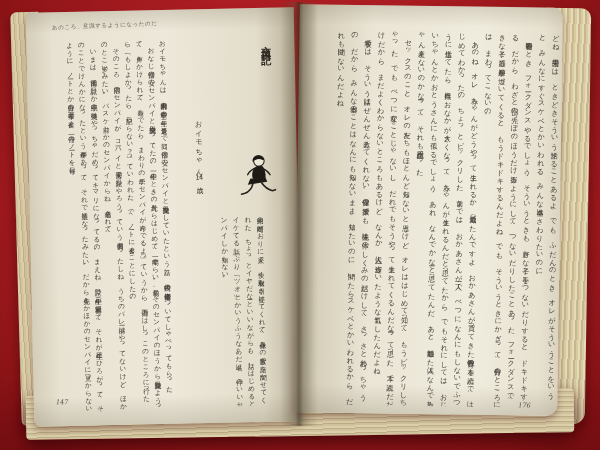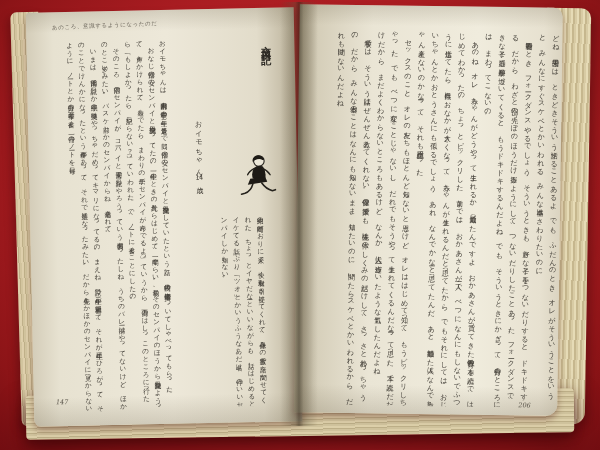--- a/index.html
+++ b/index.html
@@ -110,18 +110,18 @@
 
     <div class="pagenum pagenum-left">147</div>
   </div>
 
   <div class="page page-right">
     <div class="vtext rp-body">どね、男同士では、ときどきそういう話することあるよ。でも、ふだんのとき、オレがそういうことをいうと、みんなにすぐスケベとかいわれる。みんな本当はさわりたいのに。
 　運動会のとき、フォークダンスやるでしょう。そういうときも、好きな子と手をつないだりすると、ドキドキする。だから、わざと指の先っぽのほうだけ握るようにして、つないだりしたことあった。フォークダンスで、好きな子と踊る順番が近づいてくると、もうドキドキするんだよね。でも、そういうときにかぎって、自分のところには、まわってこないの。
 　あのね、オレ、赤ちゃんがどうやって生まれるか、最近知ったんですよ。おかあさんが買ってきた性教育の本を読んで、はじめてわかったの。ちょっとビックリした。前までは、おかあさんが一人で、べつになんにもしないでふつうに生活してたら、自然におなかが大きくなって、赤ちゃんが生まれるんだと思ってたから。でもそれにしては、おじいちゃんとかおとうさんにも似てるでしょう。あれ、なんでかなーと思ってたんだ。あと、離婚した人はなんで赤ちゃん産まないのかなーって、それも不思議だった。
 　セックスのこと、オレの友だちもほとんど知らないと思うけど、オレははじめて知って、もうビックリしちゃった。でも、べつに変なことじゃないし、だれでもそうやって生まれてくるんだなーって思った。本で読んだだけだから、まだよくわからないところもあるけど、なんか、大人に一歩近づいたような気もしたんだよね。
 　学校では、そういう話はぜんぜん教えてくれない。保健の授業でも、先生は体のしくみの話だけして、さっさと終わっちゃうの。だから、みんな本当のことはなんにも知らないまま。知りたいのに、聞いたらスケベとかいわれるから、だれも聞けないんだよね。</div>
-    <div class="pagenum pagenum-right">206</div>
+    <div class="pagenum pagenum-right">176</div>
   </div>
 
   <div class="gutter"></div>
 
 </div>
 
 </body></html>

